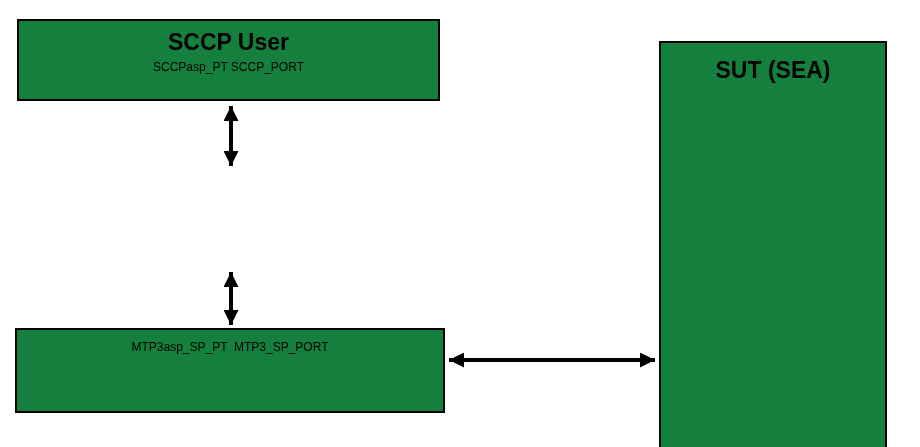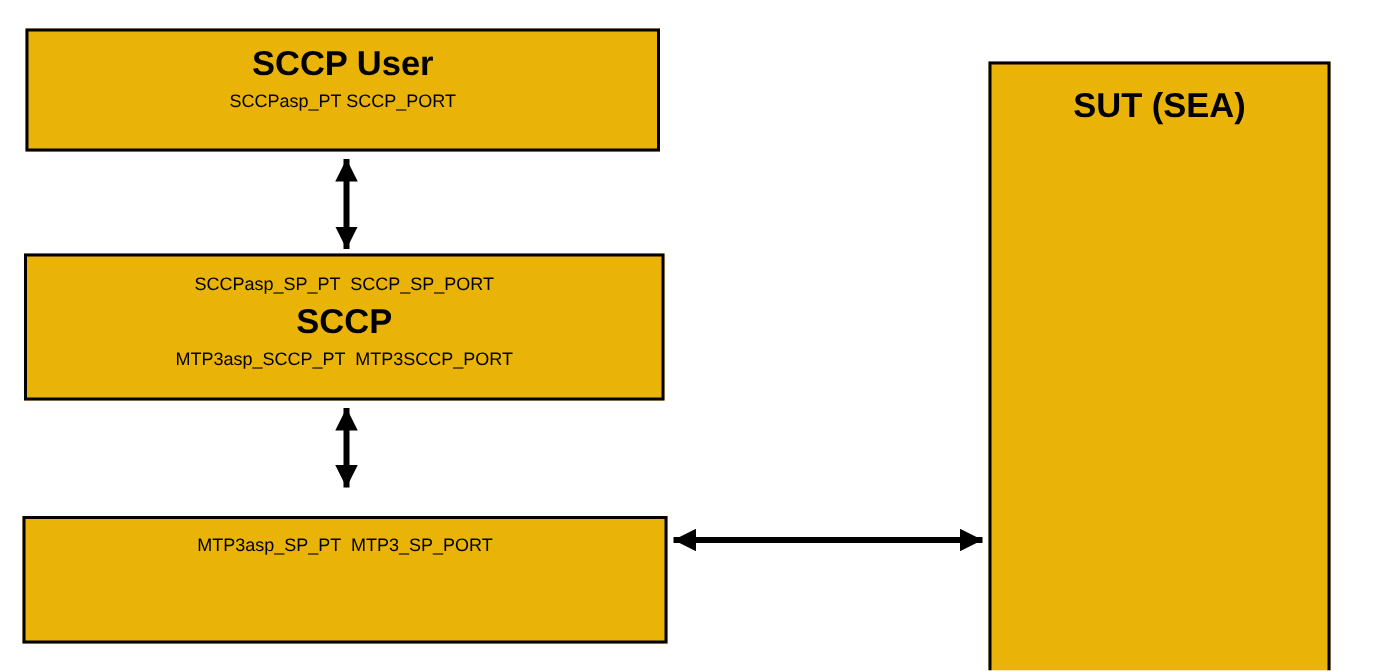--- a/index.html
+++ b/index.html
@@ -12,38 +12,38 @@
     width: 920px;
     height: 447px;
     background: #ffffff;
     font-family: "Liberation Sans", sans-serif;
     color: #000000;
     overflow: hidden;
   }
   .box {
     position: absolute;
     border: 2px solid #000000;
-    background: #eab308;
+    background: #15803d;
     box-sizing: border-box;
     text-align: center;
   }
   .box-title {
     font-weight: bold;
     font-size: 23px;
     line-height: 28px;
     white-space: pre;
   }
   .ports {
     font-size: 12px;
     line-height: 22px;
     white-space: pre;
   }
   #box-sccp-user { left: 17px; top: 19px; width: 423px; height: 82px; padding-top: 7px; }
   #box-sccp      { left: 16px; top: 169px; width: 427px; height: 98px; padding-top: 7px; }
-  #box-system    { left: 15px; top: 344px; width: 430px; height: 85px; padding-top: 6px; }
+  #box-system    { left: 15px; top: 328px; width: 430px; height: 85px; padding-top: 6px; }
   #box-sut       { left: 659px; top: 41px; width: 228px; height: 426px; padding-top: 13px; }
   svg.arrows {
     position: absolute;
     left: 0;
     top: 0;
     width: 920px;
     height: 447px;
     pointer-events: none;
   }
   svg.arrows line {
@@ -57,25 +57,20 @@
 </head>
 <body>
 
 <div class="canvas">
 
   <div class="box" id="box-sccp-user">
     <div class="box-title">SCCP User</div>
     <div class="ports">SCCPasp_PT SCCP_PORT</div>
   </div>
 
-  <div class="box" id="box-sccp">
-    <div class="ports">SCCPasp_SP_PT  SCCP_SP_PORT</div>
-    <div class="box-title">SCCP</div>
-    <div class="ports">MTP3asp_SCCP_PT  MTP3SCCP_PORT</div>
-  </div>
 
   <div class="box" id="box-system">
     <div class="ports">MTP3asp_SP_PT  MTP3_SP_PORT</div>
   </div>
 
   <div class="box" id="box-sut">
     <div class="box-title">SUT (SEA)</div>
   </div>
 
   <svg class="arrows" xmlns="http://www.w3.org/2000/svg">

